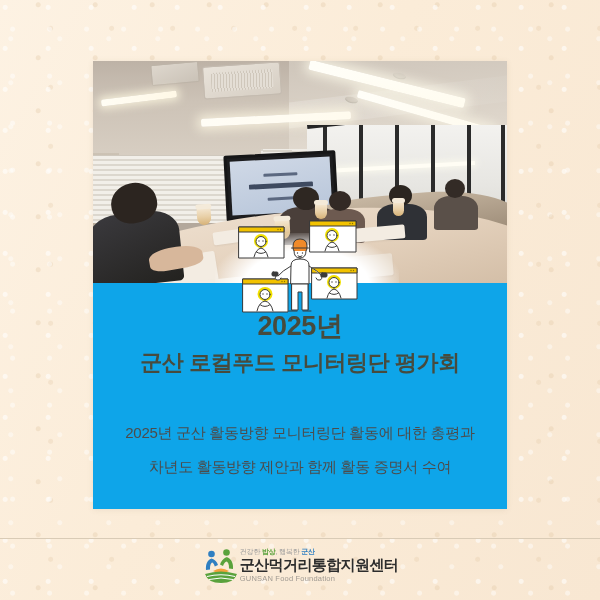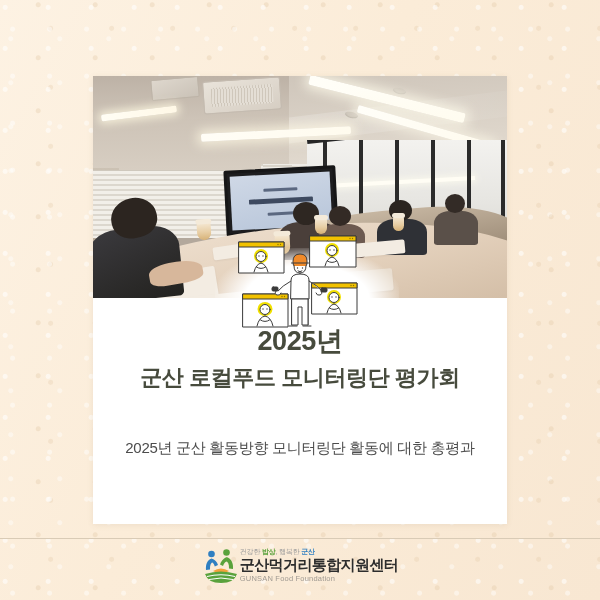--- a/index.html
+++ b/index.html
@@ -28,24 +28,24 @@
       radial-gradient(circle at 22% 88%, rgba(255,255,255,.40) 0 2px, transparent 3px),
       linear-gradient(118deg, #fdf2e3 0%, #fbecd8 45%, #f8e7d2 100%);
     background-size: 43px 41px, 57px 53px, 37px 47px, 61px 59px, 49px 44px, 100% 100%;
     pointer-events: none;
   }
 
   
   .card {
     position: absolute;
     left: 93px;
-    top: 76px;
+    top: 61px;
     width: 414px;
     height: 448px;
-    background: #ffffff;
+    background: #0ea5e9;
     box-shadow: 0 1px 6px rgba(120, 95, 70, .10);
     overflow: hidden;
   }
 
   
   .photo {
     position: absolute;
     left: 0; top: 0;
     width: 414px;
     height: 222px;
@@ -518,20 +518,21 @@
     </svg>
   </div>
 
   <div class="title-block">
     <div class="title-line title-l1">2025년</div>
     <div class="title-line title-l2">군산 로컬푸드 모니터링단 평가회</div>
   </div>
 
   <div class="subtitle-block">
     <div class="sub-line">2025년 군산 활동방향 모니터링단 활동에 대한 총평과</div>
+    <div class="sub-line">차년도 활동방향 제안과 함께 활동 증명서 수여</div>
   </div>
 
 </div>
 
 <div class="divider"></div>
 
 <div class="footer">
 
   <div class="logo-mark">
     <svg viewBox="0 0 38 40" width="38" height="40" xmlns="http://www.w3.org/2000/svg">

